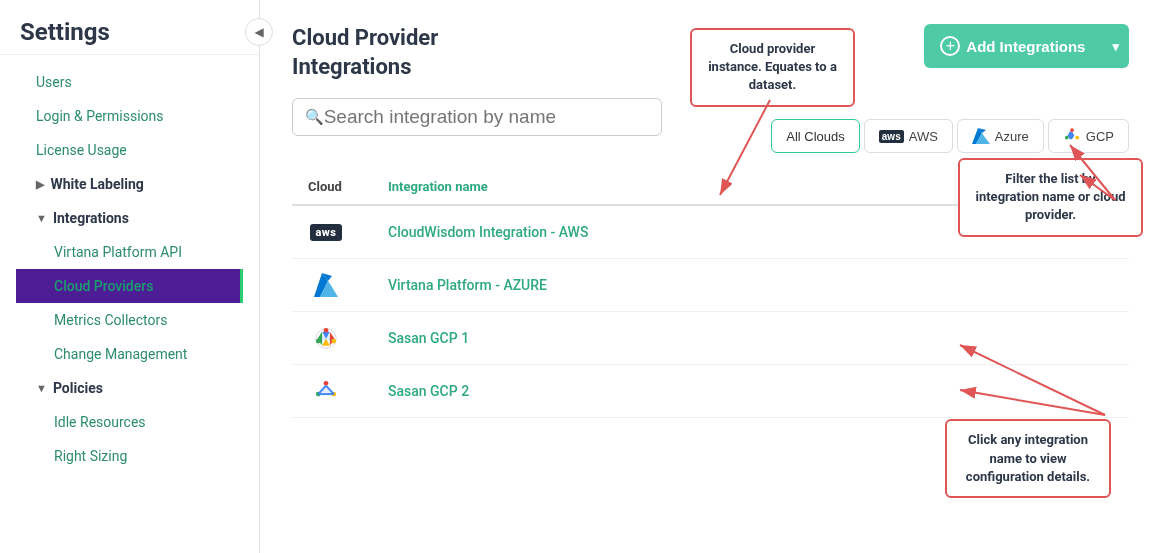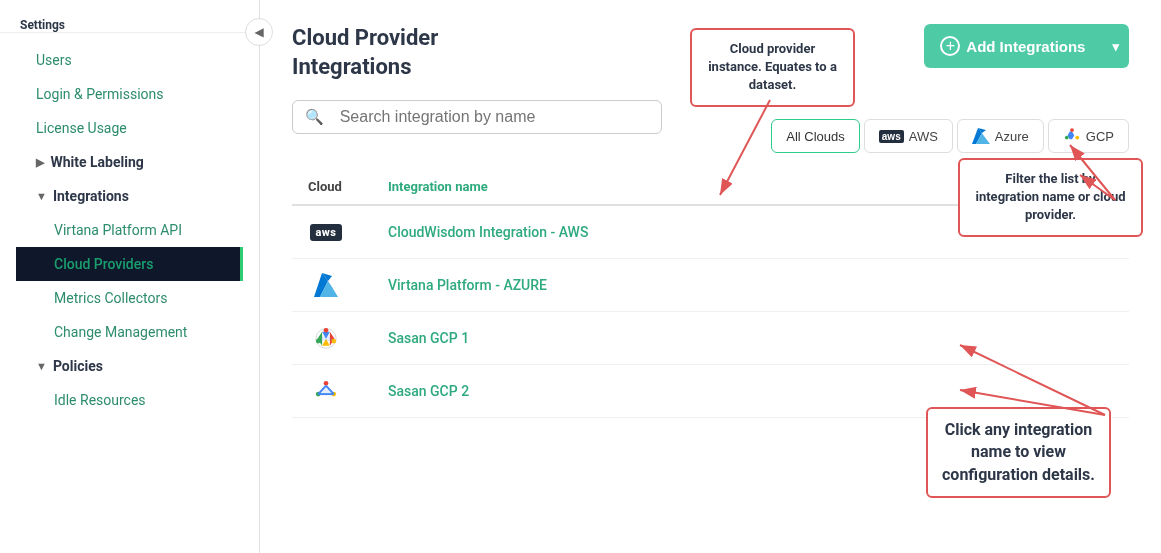--- a/index.html
+++ b/index.html
@@ -17,42 +17,42 @@
       width: 260px;
       min-width: 260px;
       background: #fff;
       border-right: 1px solid #e0e0e0;
       height: 100%;
       display: flex;
       flex-direction: column;
       position: relative;
     }
     .sidebar-header {
-      padding: 18px 20px 0 20px;
-      font-size: 12px;
+      padding: 18px 20px 8px 20px;
+      font-size: 24px;
       font-weight: 700;
       color: #2d3748;
       border-bottom: 1px solid #eee;
     }
     .sidebar-nav {
       flex: 1;
       padding: 10px 16px;
       overflow-y: auto;
     }
     .sidebar-item {
       display: flex;
       align-items: center;
       padding: 9px 20px;
       font-size: 14px;
       color: #2d8c6e;
       cursor: pointer;
       text-decoration: none;
     }
     .sidebar-item.active {
-      background: #0f172a;
+      background: #4c1d95;
       border-right: 3px solid #2ecc71;
       color: #1a9e6e;
       font-weight: 500;
     }
     .sidebar-section-header {
       display: flex;
       align-items: center;
       padding: 9px 20px;
       font-size: 14px;
       font-weight: 700;
@@ -162,24 +162,24 @@
       align-items: center;
       border: 1px solid #ccc;
       border-radius: 6px;
       padding: 7px 12px;
       width: 370px;
       background: #fff;
     }
     .search-box input {
       border: none;
       outline: none;
-      font-size: 16px;
+      font-size: 19px;
       color: #6d28d9;
       width: 100%;
-      margin-left: 16px;
+      margin-left: 0;
       background: transparent;
     }
     .search-icon { color: #999; font-size: 15px; }
 
     .cloud-filters {
       display: flex;
       gap: 4px;
       margin-top: 38px;
     }
     .filter-btn {
@@ -301,20 +301,23 @@
     </a>
     <a class="sidebar-item sidebar-sub-item">
       <span>Change Management</span>
     </a>
     <div class="sidebar-section-header">
       <span class="chevron">▼</span>
       <span>Policies</span>
     </div>
     <a class="sidebar-item sidebar-sub-item">
       <span>Idle Resources</span>
+    </a>
+    <a class="sidebar-item sidebar-sub-item">
+      <span>Right Sizing</span>
     </a>
   </nav>
   <button class="collapse-btn">◀</button>
 </aside>
 
 <main class="main-content">
 
   <div class="main-header">
     <h1 class="page-title">
       <span>Cloud Provider</span><br>
@@ -450,21 +453,21 @@
     </div>
   </div>
 
   <div style="position:absolute; top:158px; right:18px; pointer-events:none;">
     <div style="background:#fff; border:2px solid #e05555; border-radius:6px; padding:10px 14px; font-size:13px; font-weight:700; color:#2d3748; text-align:center; width:185px; line-height:1.4;">
       <span>Filter the list by integration name or cloud provider.</span>
     </div>
   </div>
 
   <div style="position:absolute; bottom:55px; right:50px; pointer-events:none;">
-    <div style="background:#fff; border:2px solid #e05555; border-radius:6px; padding:10px 14px; font-size:16px; font-weight:700; color:#2d3748; text-align:center; width:185px; line-height:1.4;">
+    <div style="background:#fff; border:2px solid #e05555; border-radius:6px; padding:10px 14px; font-size:13px; font-weight:700; color:#2d3748; text-align:center; width:166px; line-height:1.4;">
       <span>Click any integration name to view configuration details.</span>
     </div>
   </div>
 
   <svg class="arrows-overlay" style="position:absolute;top:0;left:0;width:100%;height:100%;pointer-events:none;">
 
     <defs>
       <marker id="arrowhead" markerWidth="8" markerHeight="6" refX="8" refY="3" orient="auto">
         <polygon points="0 0, 8 3, 0 6" fill="#e05555"></polygon>
       </marker>

